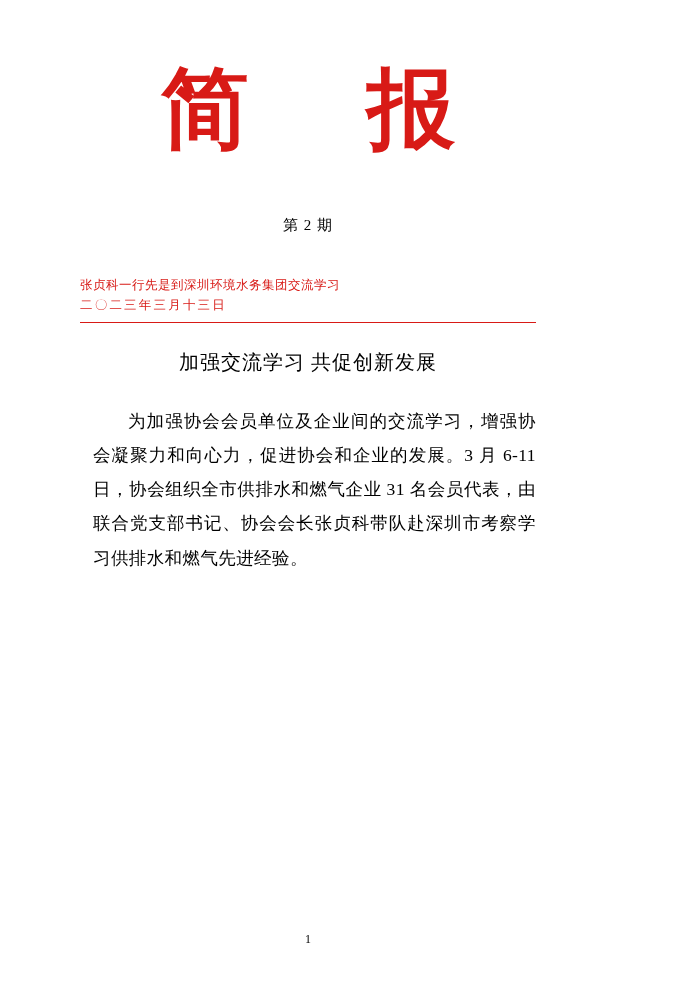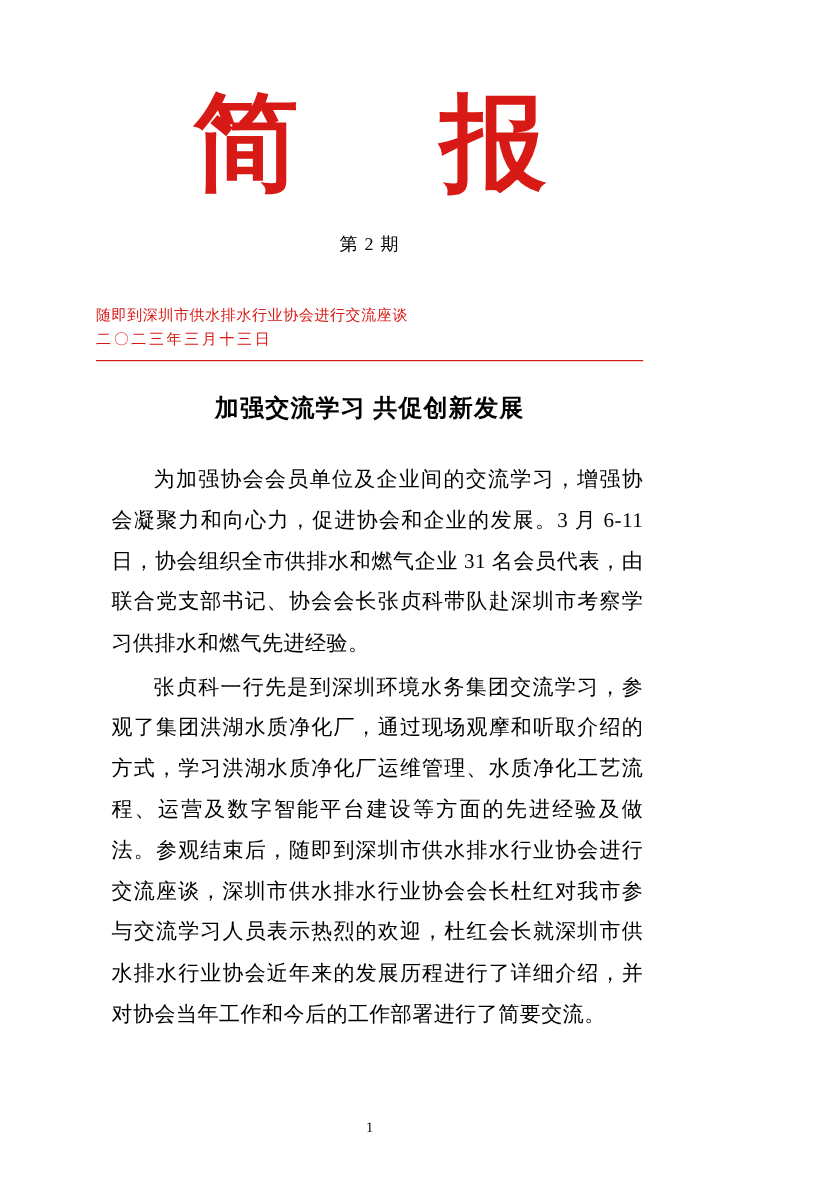--- a/index.html
+++ b/index.html
@@ -12,42 +12,42 @@
     height: 989px;
     font-family: "Liberation Serif", "DejaVu Serif", serif;
     color: #000;
     position: relative;
     overflow: hidden;
   }
   .page {
     width: 616px;
     height: 989px;
     box-sizing: border-box;
-    padding: 12px 80px;
+    padding: 2px 80px;
     position: relative;
   }
   .masthead {
     text-align: center;
     color: #d81a16;
     font-family: "DejaVu Serif", "Liberation Serif", serif;
     font-weight: bold;
     font-size: 88px;
     line-height: 1;
     letter-spacing: 0;
     padding-top: 62px;
     white-space: pre;
   }
   .masthead .gap {
     display: inline-block;
     width: 118px;
   }
   .issue {
     text-align: center;
     font-size: 15px;
-    margin-top: 32px;
+    margin-top: 64px;
     letter-spacing: 1px;
   }
   .org-block {
     margin-top: 42px;
     display: flex;
     flex-direction: column;
     gap: 3px;
   }
   .org-line {
     display: flex;
@@ -70,21 +70,21 @@
     text-align: right;
   }
   .red-rule {
     border: none;
     border-top: 1.6px solid #d81a16;
     margin: 5px 0 0 0;
   }
   .doc-title {
     text-align: center;
     font-size: 20px;
-    font-weight: bold;
+    font-weight: normal;
     margin-top: 26px;
     letter-spacing: 1px;
     font-family: "Liberation Serif", "DejaVu Serif", serif;
   }
   .body-text {
     margin-top: 28px;
   }
   .para {
     font-size: 17.5px;
     line-height: 1.95;
@@ -110,31 +110,30 @@
 <body>
 
 <div class="page">
 
   <div class="masthead"><span>简</span><span class="gap"></span><span>报</span></div>
 
   <div class="issue">第 2 期</div>
 
   <div class="org-block">
     <div class="org-line org-line1">
-      <span class="left">随即到深圳市供水排水行业协会进行交流座谈</span>
+      <span class="left">张贞科一行先是到深圳环境水务集团交流学习</span>
       <span class="right"></span>
     </div>
     <div class="org-line org-line2">
       <span class="right">二〇二三年三月十三日</span>
     </div>
     <hr class="red-rule">
   </div>
 
   <div class="doc-title">加强交流学习  共促创新发展</div>
 
   <div class="body-text">
     <p class="para">为加强协会会员单位及企业间的交流学习，增强协会凝聚力和向心力，促进协会和企业的发展。3 月 6-11 日，协会组织全市供排水和燃气企业 31 名会员代表，由联合党支部书记、协会会长张贞科带队赴深圳市考察学习供排水和燃气先进经验。</p>
-    <p class="para">张贞科一行先是到深圳环境水务集团交流学习，参观了集团洪湖水质净化厂，通过现场观摩和听取介绍的方式，学习洪湖水质净化厂运维管理、水质净化工艺流程、运营及数字智能平台建设等方面的先进经验及做法。参观结束后，随即到深圳市供水排水行业协会进行交流座谈，深圳市供水排水行业协会会长杜红对我市参与交流学习人员表示热烈的欢迎，杜红会长就深圳市供水排水行业协会近年来的发展历程进行了详细介绍，并对协会当年工作和今后的工作部署进行了简要交流。</p>
   </div>
 
   <div class="page-number">1</div>
 
 </div>
 
 </body></html>

